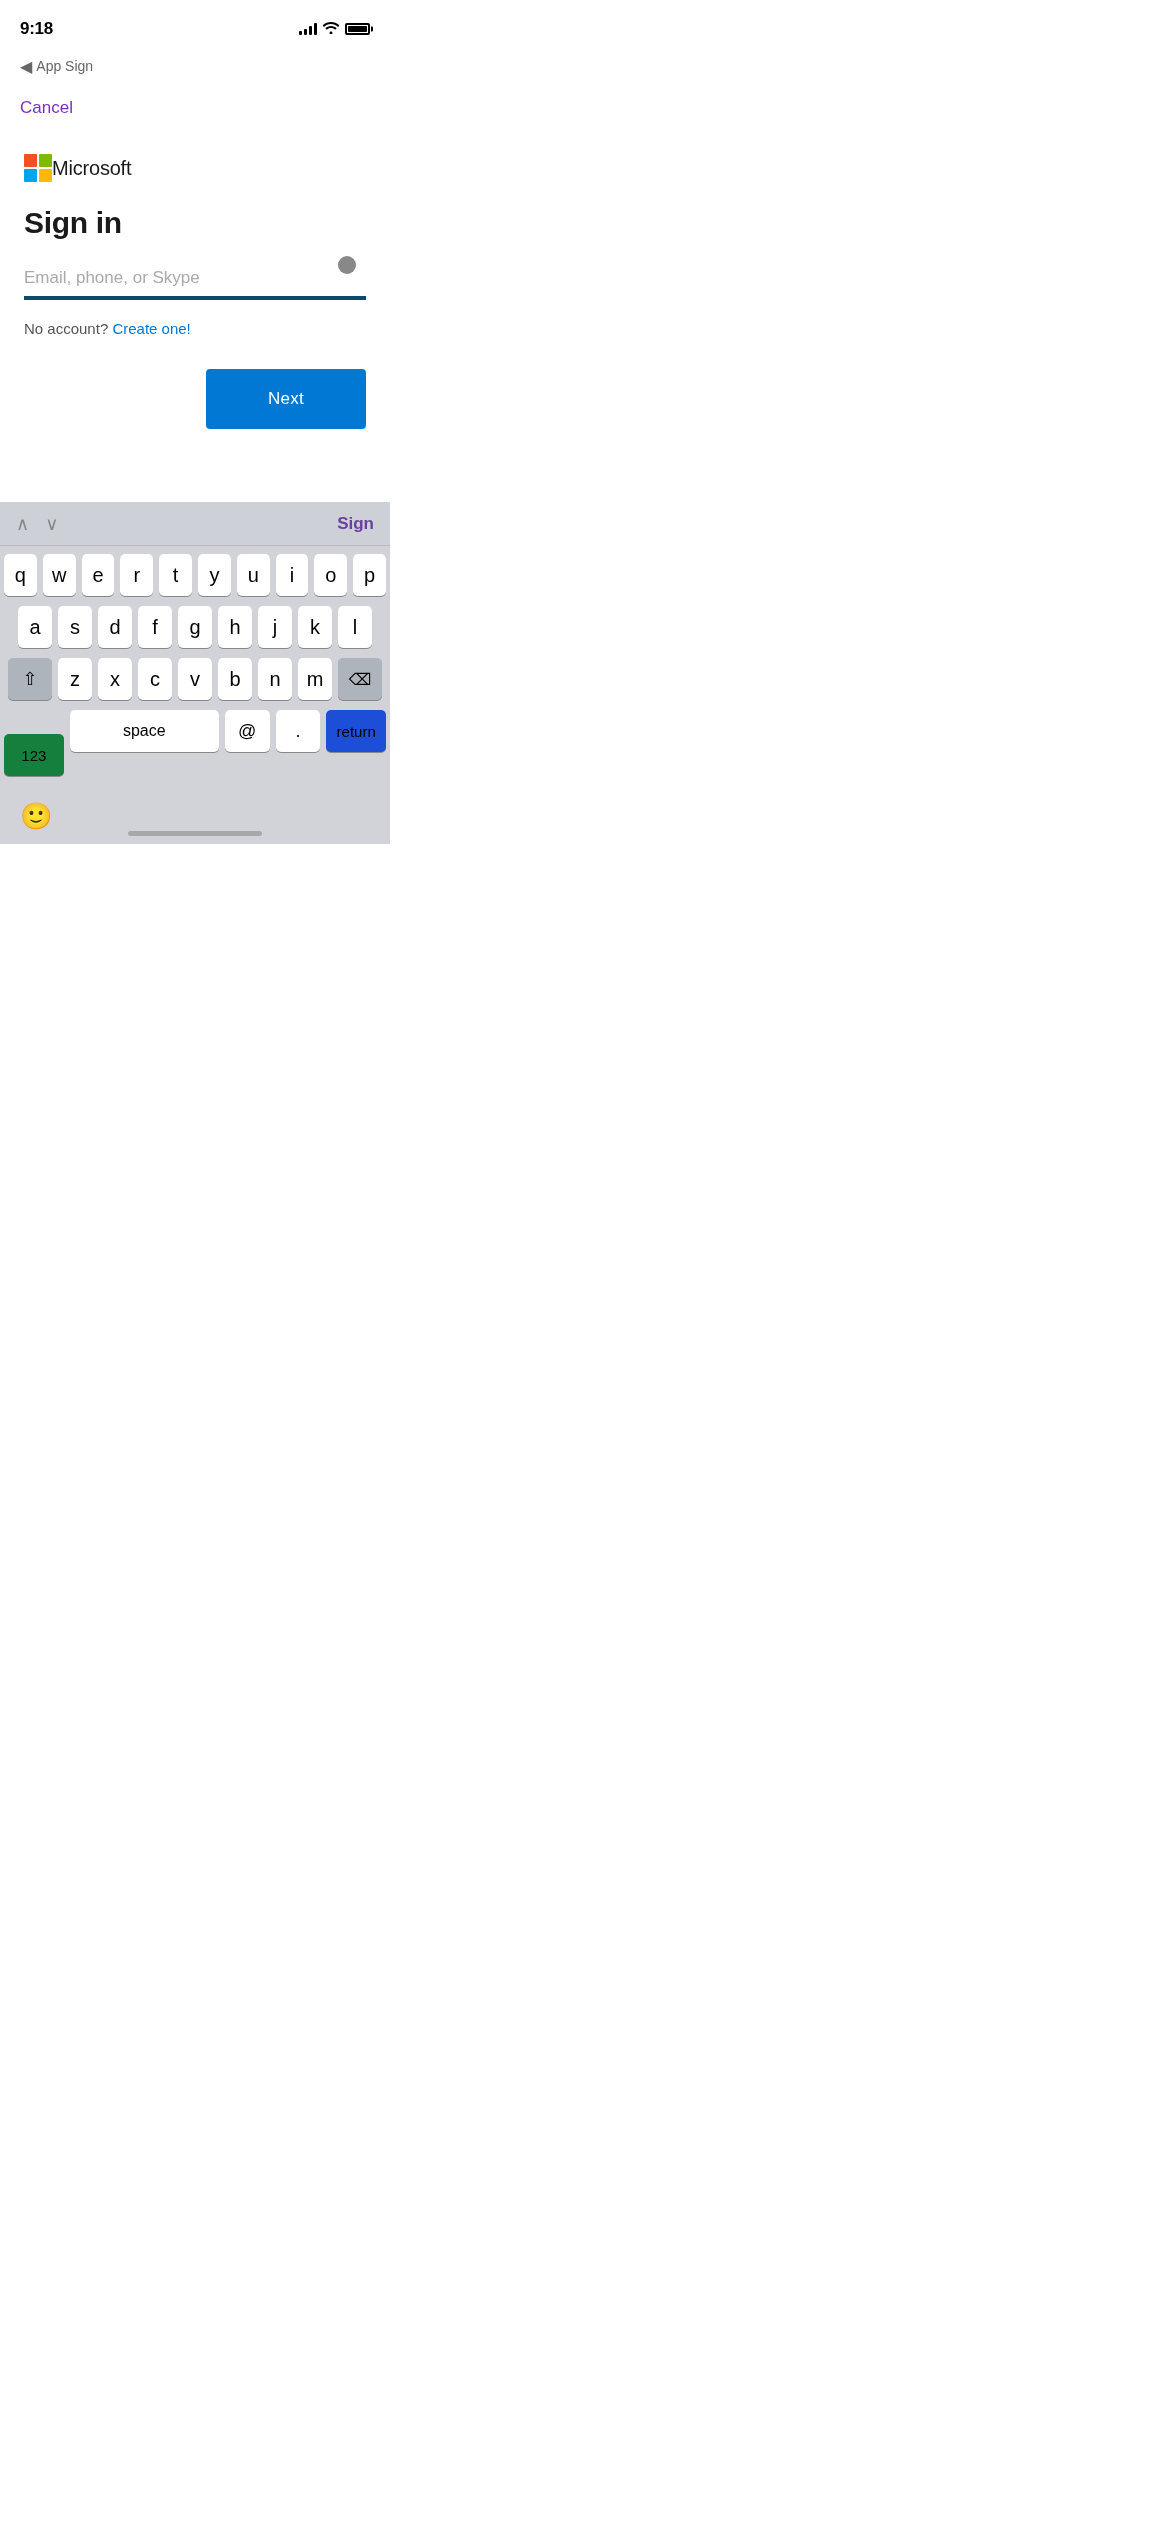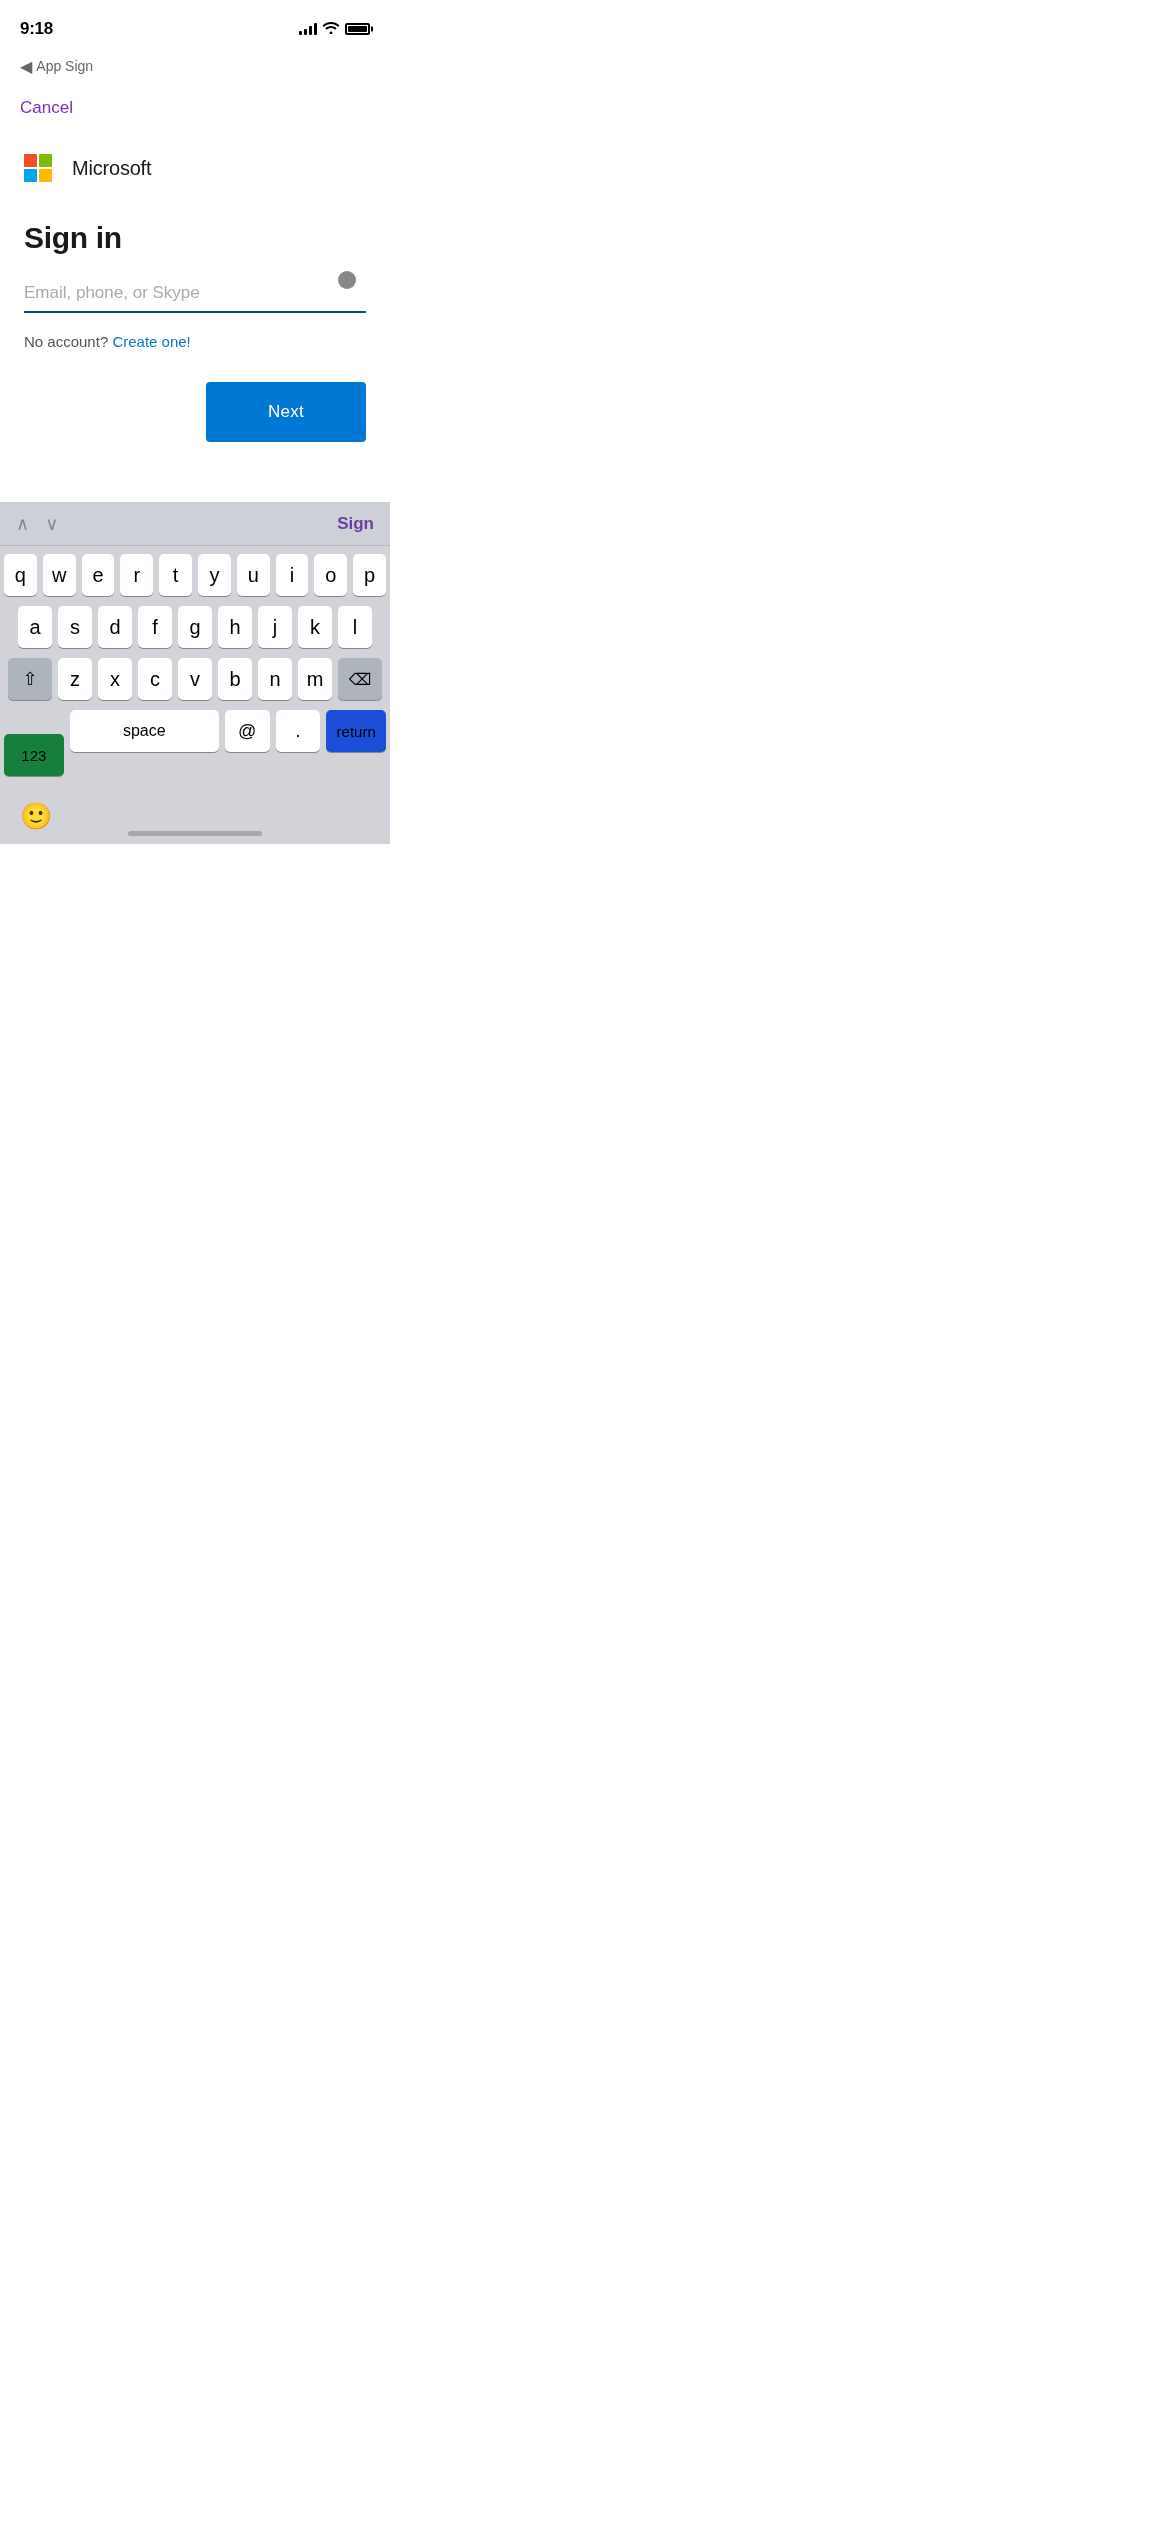--- a/index.html
+++ b/index.html
@@ -112,22 +112,22 @@
 
     
     .main-content {
       padding: 30px 24px 0 24px;
     }
 
     
     .ms-logo {
       display: flex;
       align-items: center;
-      gap: 20px;
-      margin-bottom: 39px;
+      gap: 0;
+      margin-bottom: 24px;
     }
     .ms-squares {
       display: grid;
       grid-template-columns: 1fr 1fr;
       gap: 2px;
       width: 28px;
       height: 28px;
     }
     .ms-squares .sq {
       border-radius: 1px;
@@ -163,21 +163,21 @@
       right: 10px;
       top: -8px;
       width: 18px;
       height: 18px;
       background: #888;
       border-radius: 50%;
     }
     .email-input {
       width: 100%;
       border: none;
-      border-bottom: 2px solid #0c4a6e;
+      border-bottom: 4px solid #0c4a6e;
       padding: 4px 0 8px 0;
       font-size: 17px;
       color: #1a1a1a;
       outline: none;
       background: transparent;
       caret-color: #6264A7;
     }
     .email-input::placeholder {
       color: #aaa;
     }

